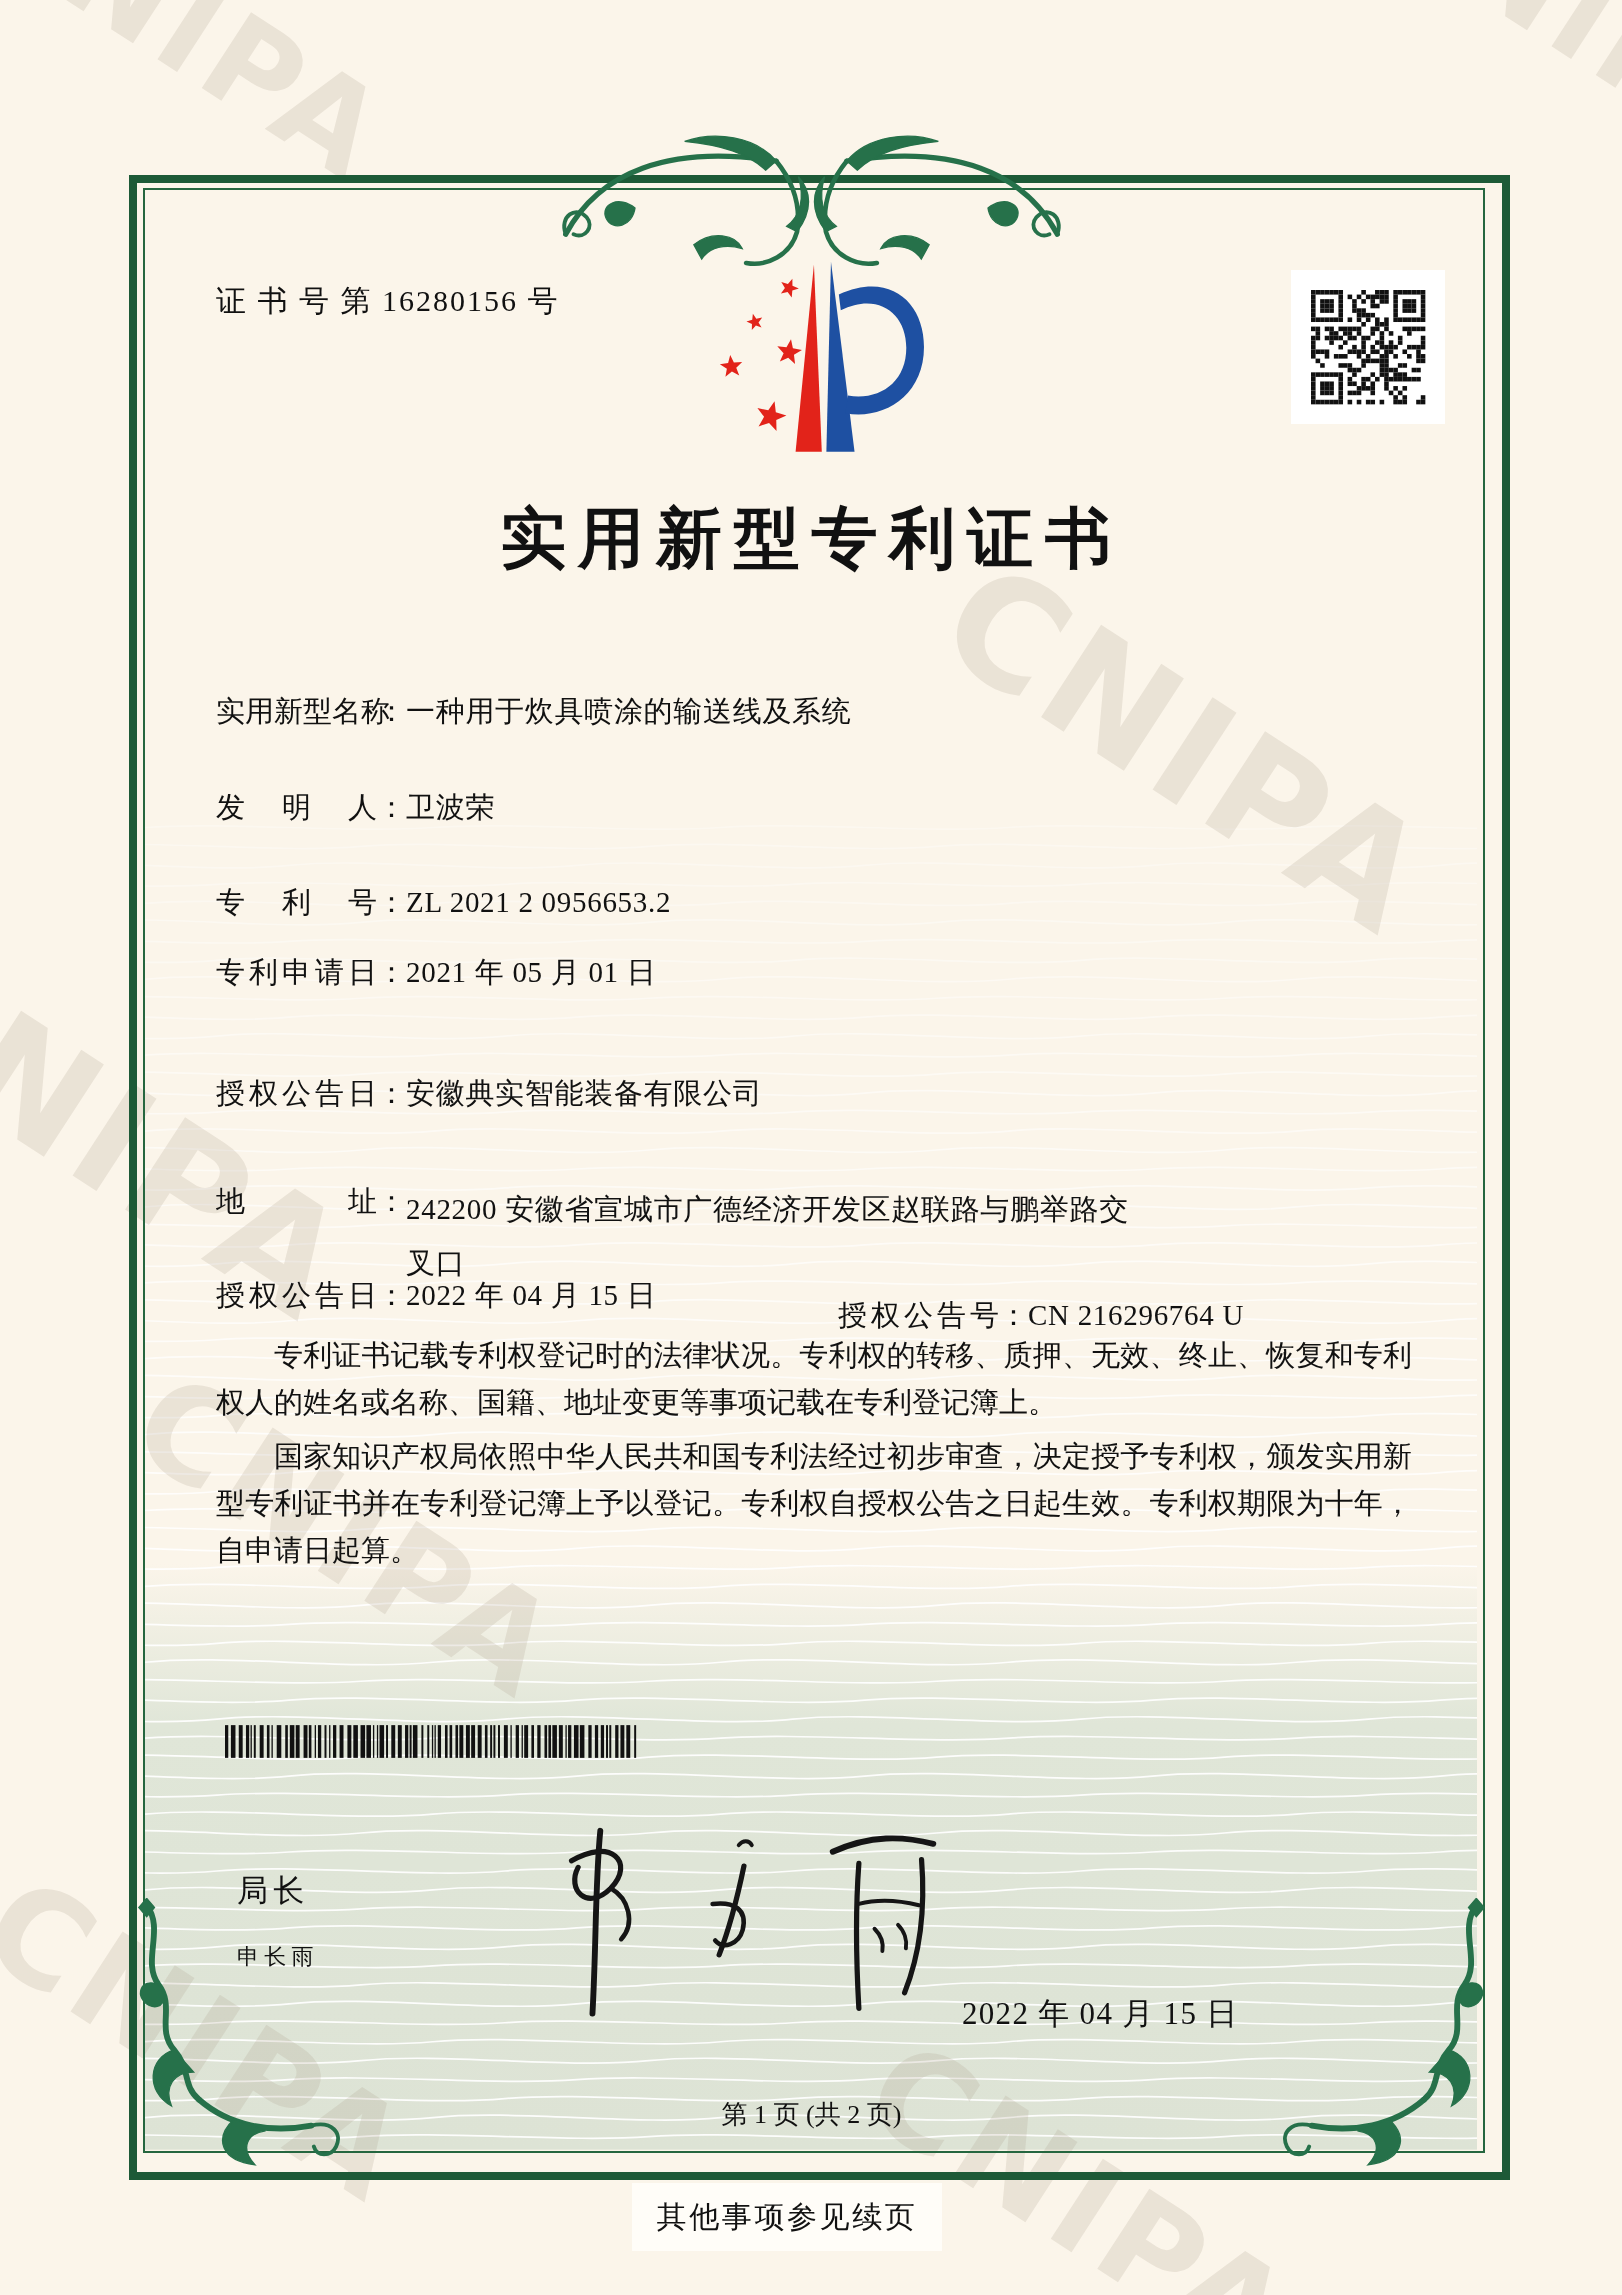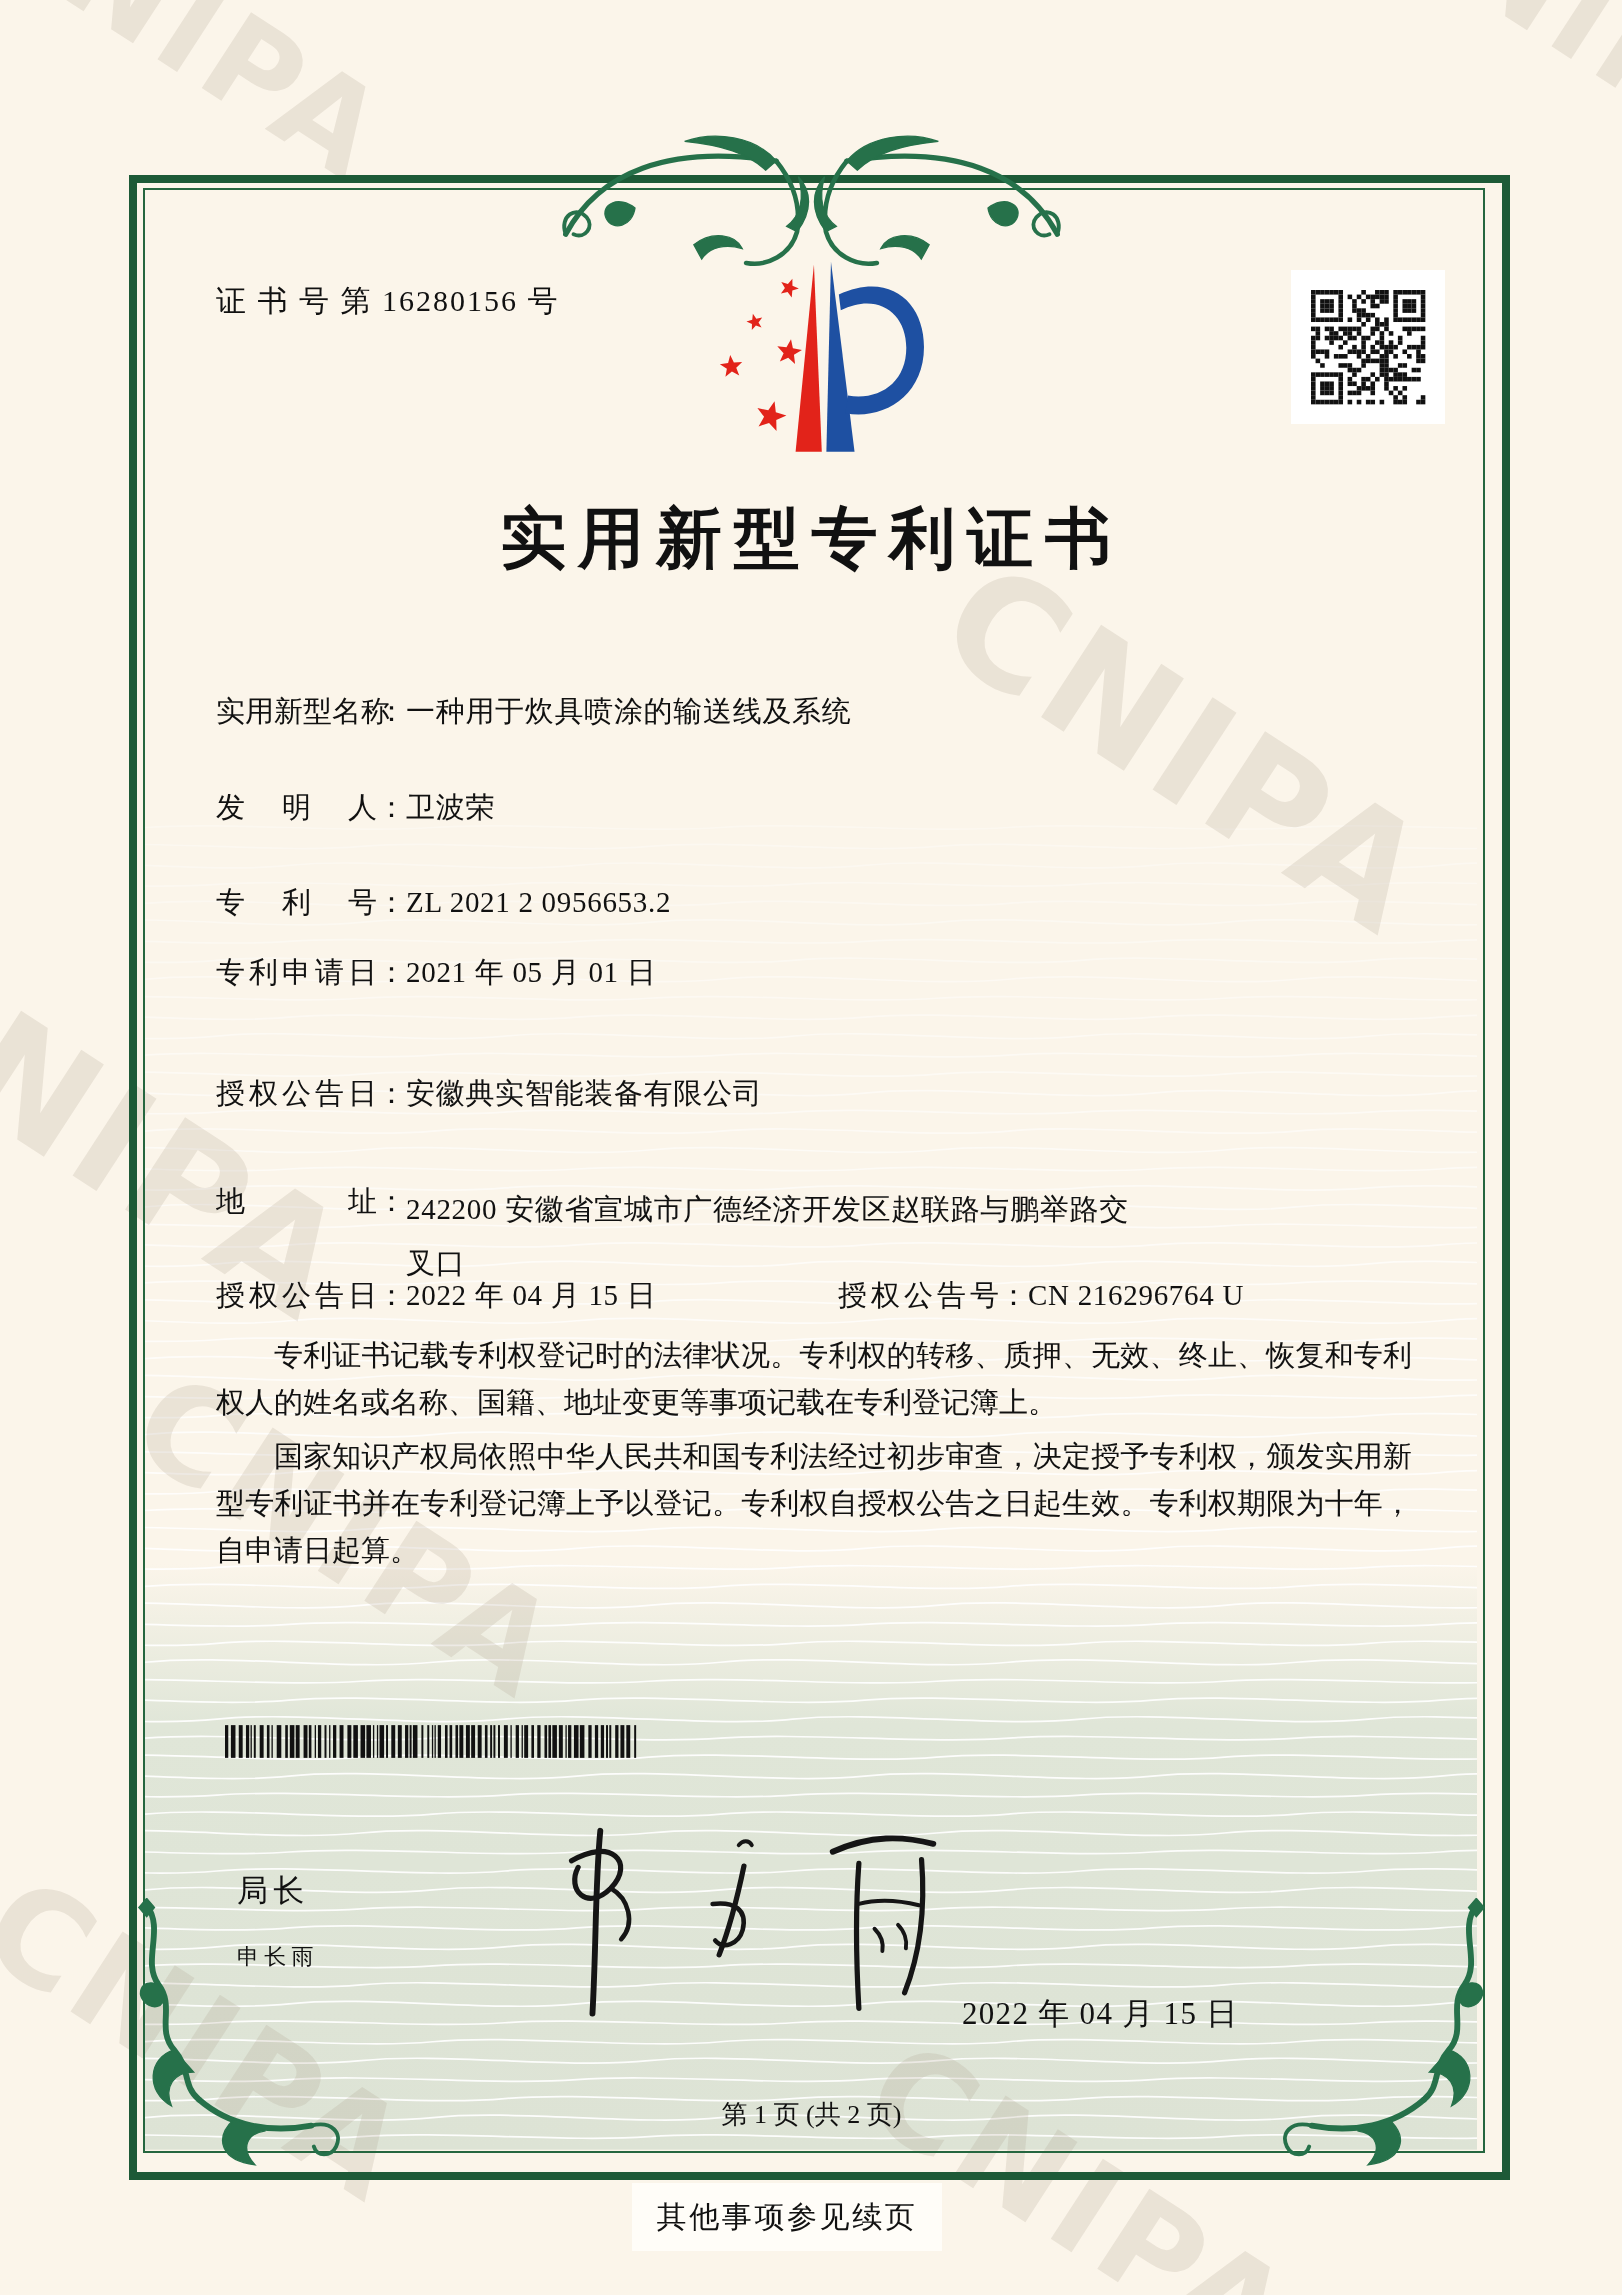--- a/index.html
+++ b/index.html
@@ -18,21 +18,21 @@
   #cert-no{left:216px;top:281px;font-size:30px;letter-spacing:2px;z-index:4;}
   #logo{left:692px;top:254px;width:236px;height:226px;z-index:4;}
   #qr-box{left:1291px;top:270px;width:154px;height:154px;background:#fff;z-index:4;}
   #qr-box svg{position:absolute;left:19.6px;top:19.6px;}
   #doc-title{left:0;top:494px;width:1623px;text-align:center;font-size:66px;font-weight:bold;
              letter-spacing:11.8px;z-index:4;}
   
   .frow{left:216px;font-size:29px;z-index:4;white-space:nowrap;}
   .flabel{display:inline-block;width:161px;text-align:justify;text-align-last:justify;vertical-align:top;}
   .fvalue{letter-spacing:0.7px;}
-  #row-grant2{left:838px;}
+  #row-grant2{left:838px;margin-top:20px;}
   #addr-val{display:inline-block;white-space:normal;vertical-align:top;line-height:54px;}
   
   #paras{left:216px;top:1332px;width:1196px;font-size:29px;line-height:47px;
          text-align:justify;z-index:4;}
   #paras p{margin:0 0 6.5px 0;text-indent:2em;}
   
   #barcode{left:225px;top:1725px;z-index:4;}
   
   #director-label{left:237px;top:1870px;font-size:31px;letter-spacing:5.2px;z-index:4;}
   #director-name{left:237px;top:1942px;font-size:22px;letter-spacing:5.2px;z-index:4;}

